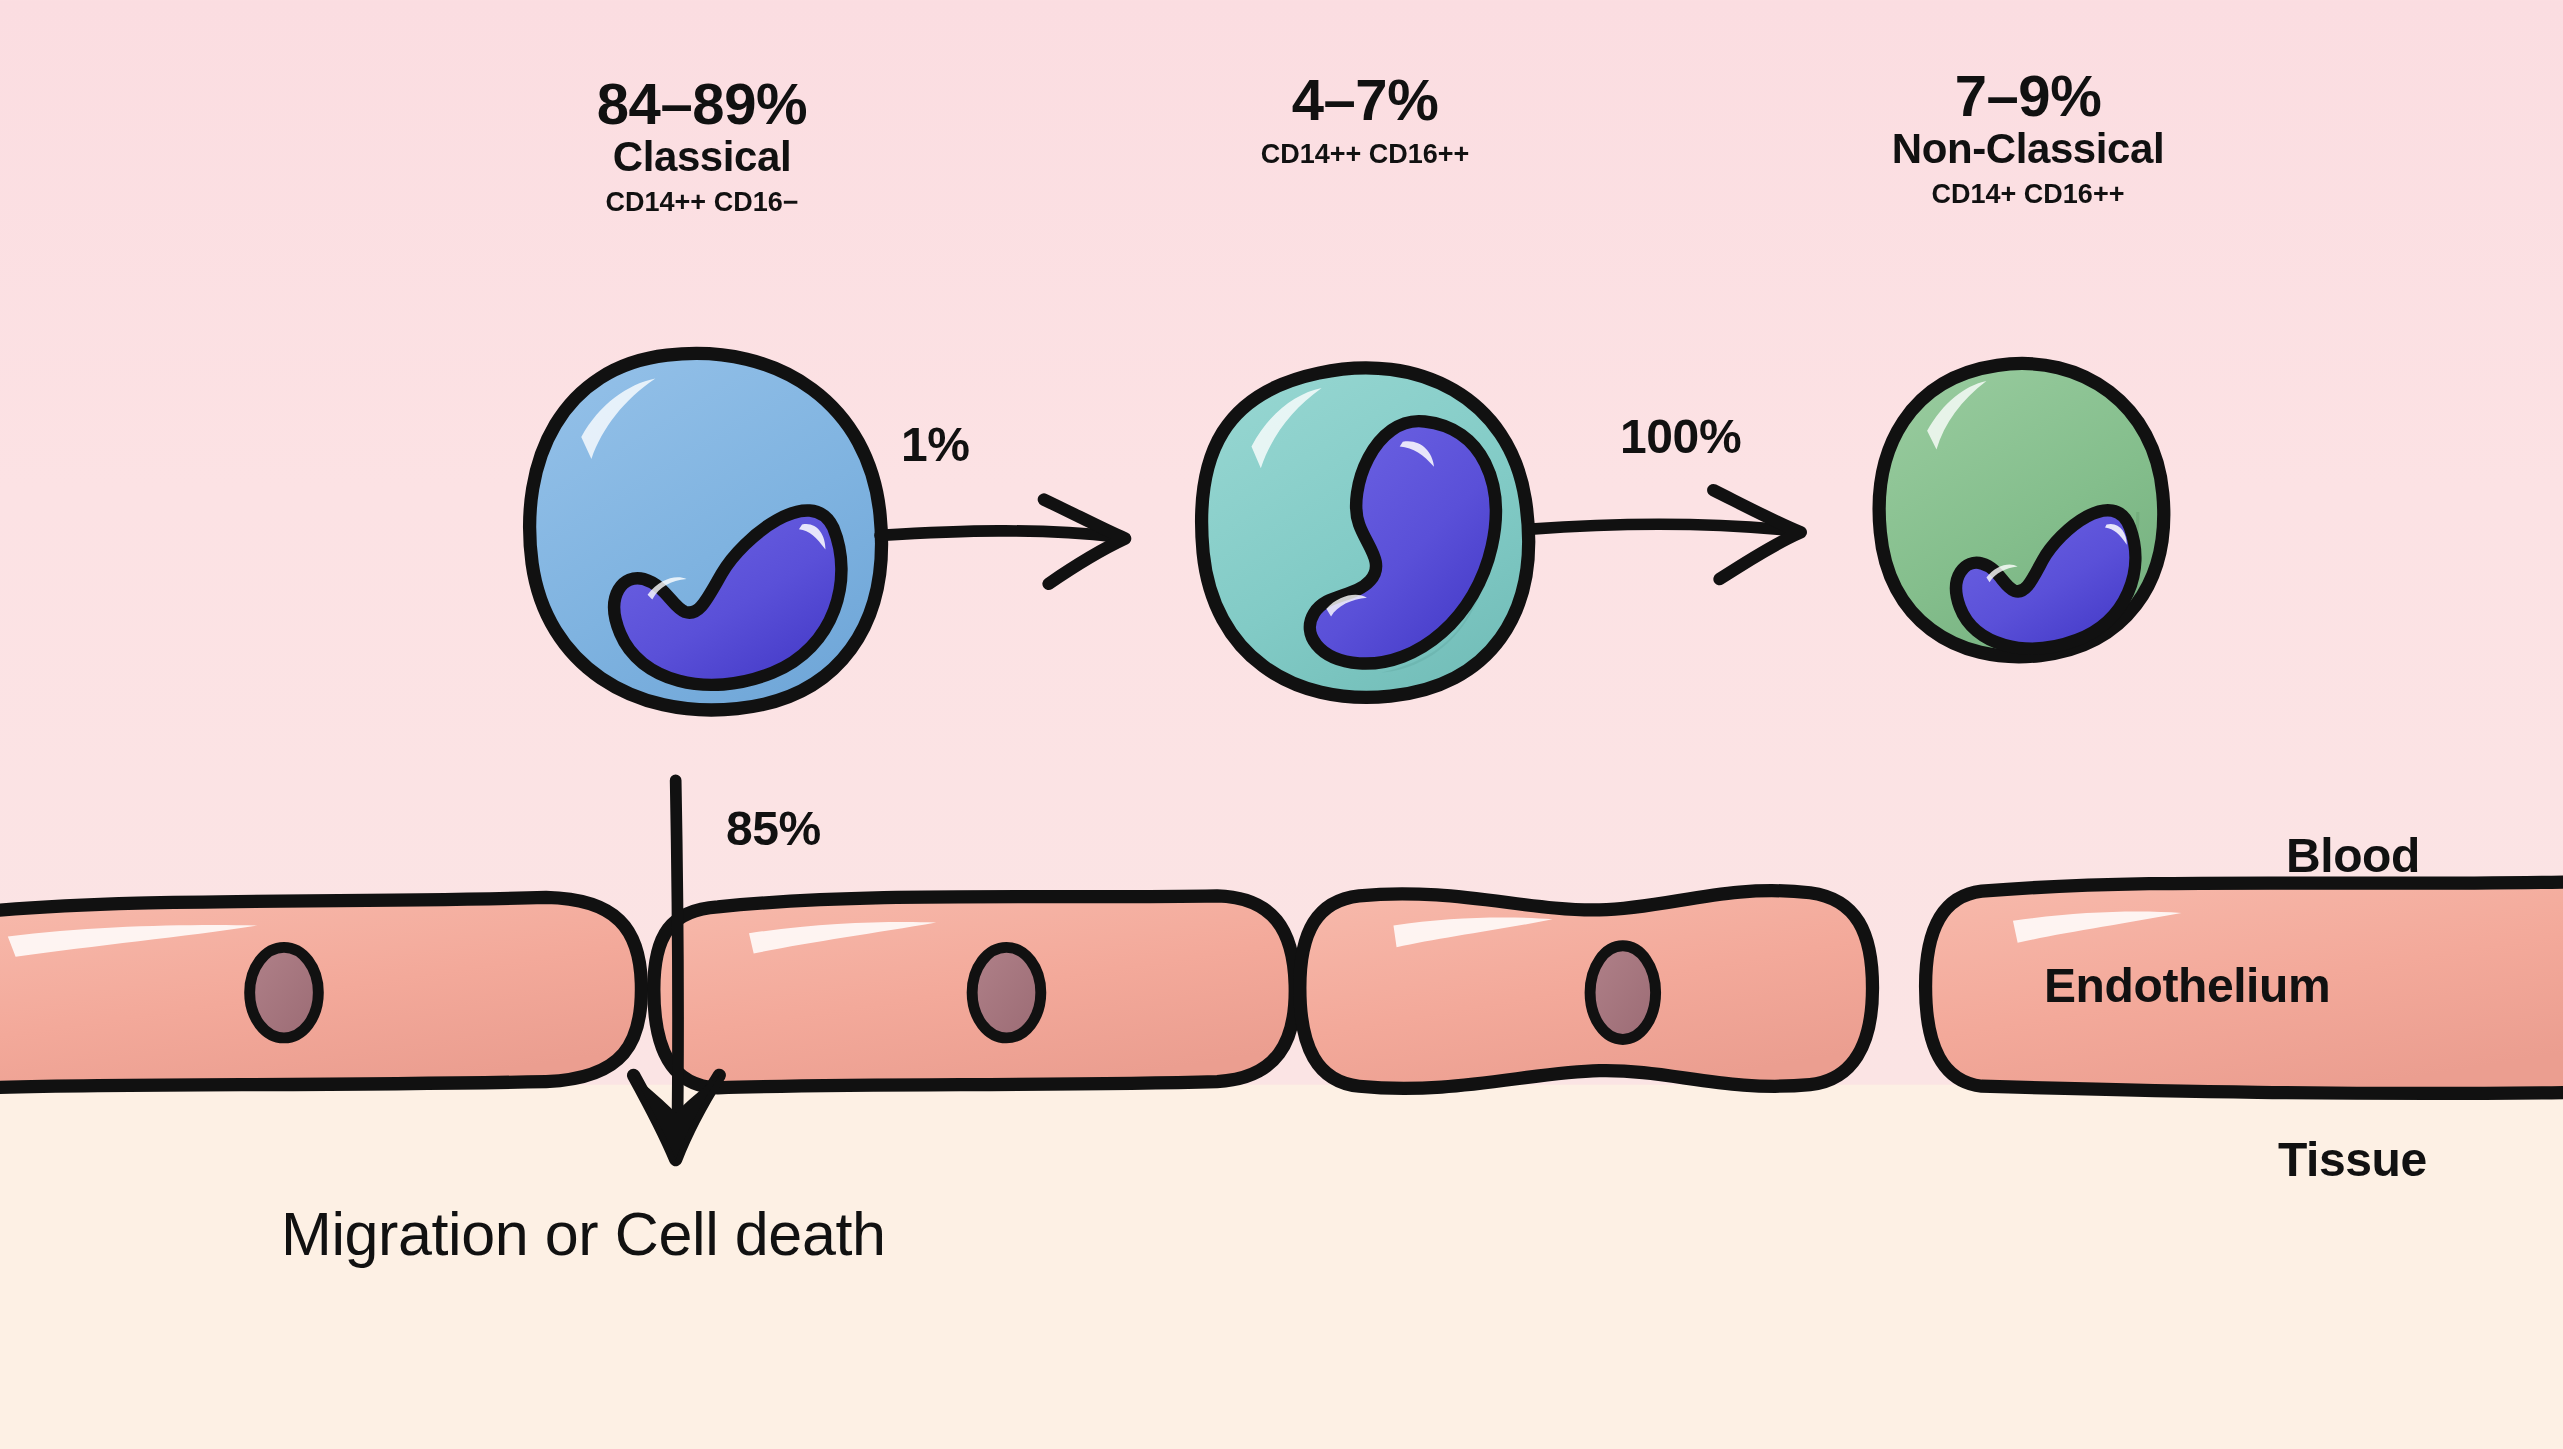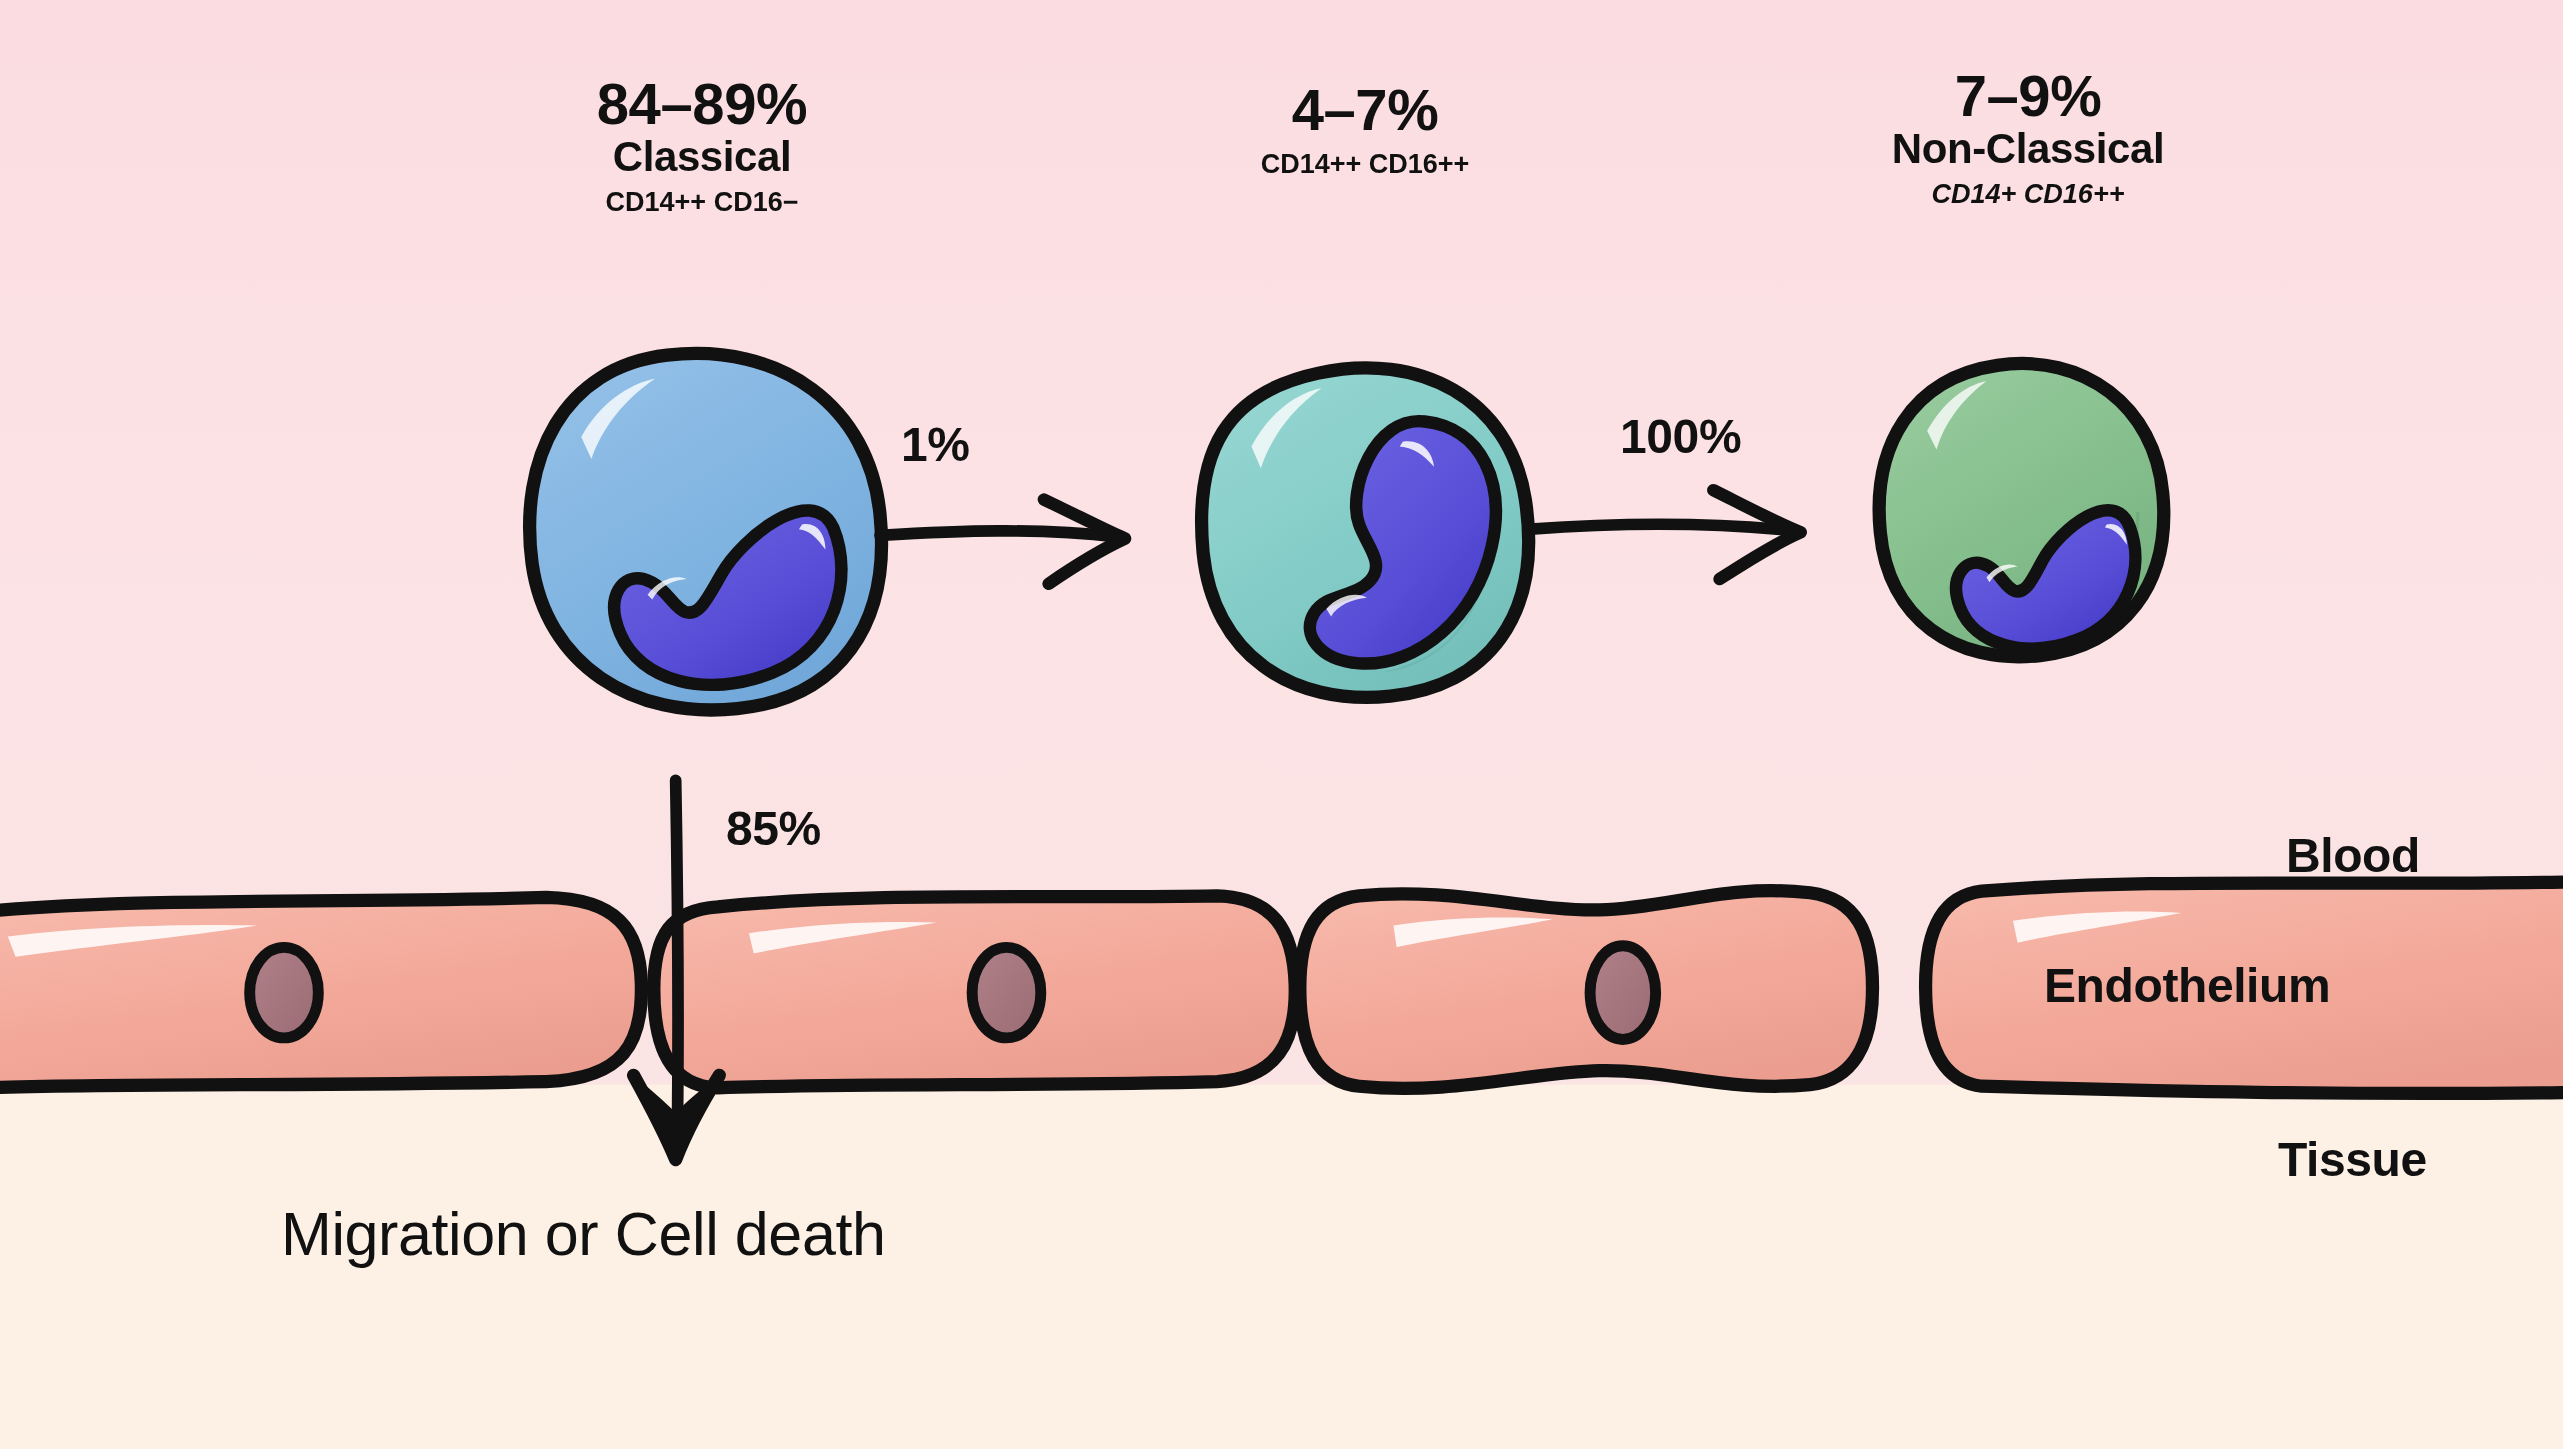--- a/index.html
+++ b/index.html
@@ -175,29 +175,29 @@
                C898,1396 880,1412 866,1426 C852,1412 834,1396 812,1378 Z" fill="#111"></path>
     </g>
   </svg>
 
   <div class="grp" style="left:234px; top:74px; width:936px;">
     <span class="txt pct-big">84–89%</span>
     <span class="txt name-big">Classical</span>
     <span class="txt cd" style="margin-top:9.4px;">CD14++ CD16−</span>
   </div>
 
-  <div class="grp" style="left:897px; top:80px; width:936px;">
+  <div class="grp" style="left:897px; top:70px; width:936px;">
     <span class="txt pct-big">4–7%</span>
     <span class="txt cd" style="margin-top:9.4px;">CD14++ CD16++</span>
   </div>
 
   <div class="grp" style="left:1560px; top:66px; width:936px;">
     <span class="txt pct-big">7–9%</span>
     <span class="txt name-big">Non-Classical</span>
-    <span class="txt cd" style="margin-top:9.4px;font-style:italic;">CD14+ CD16++</span>
+    <span class="txt cd" style="margin-top:9.4px;">CD14+ CD16++</span>
   </div>
 
   <div class="txt arrow-pct" style="left:901px; top:420px;">1%</div>
 
   <div class="txt arrow-pct" style="left:1620px; top:412px;">100%</div>
 
   <div class="txt arrow-pct" style="left:726px; top:804px;">85%</div>
 
   <div class="txt region" style="left:2286px; top:831px;">Blood</div>
 

